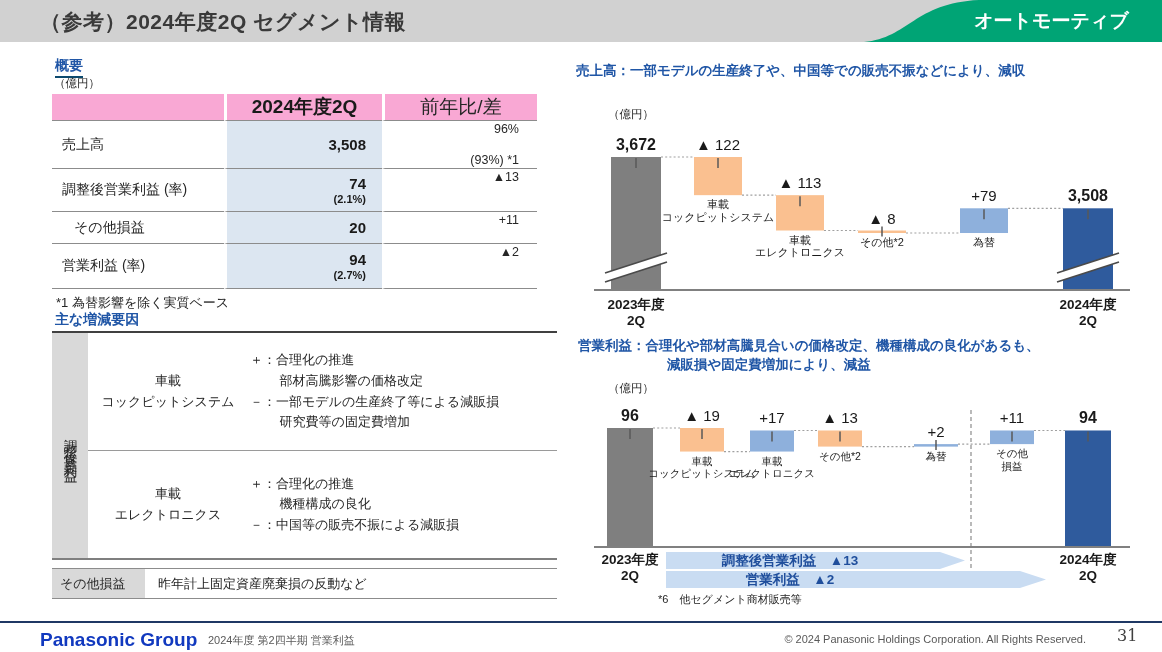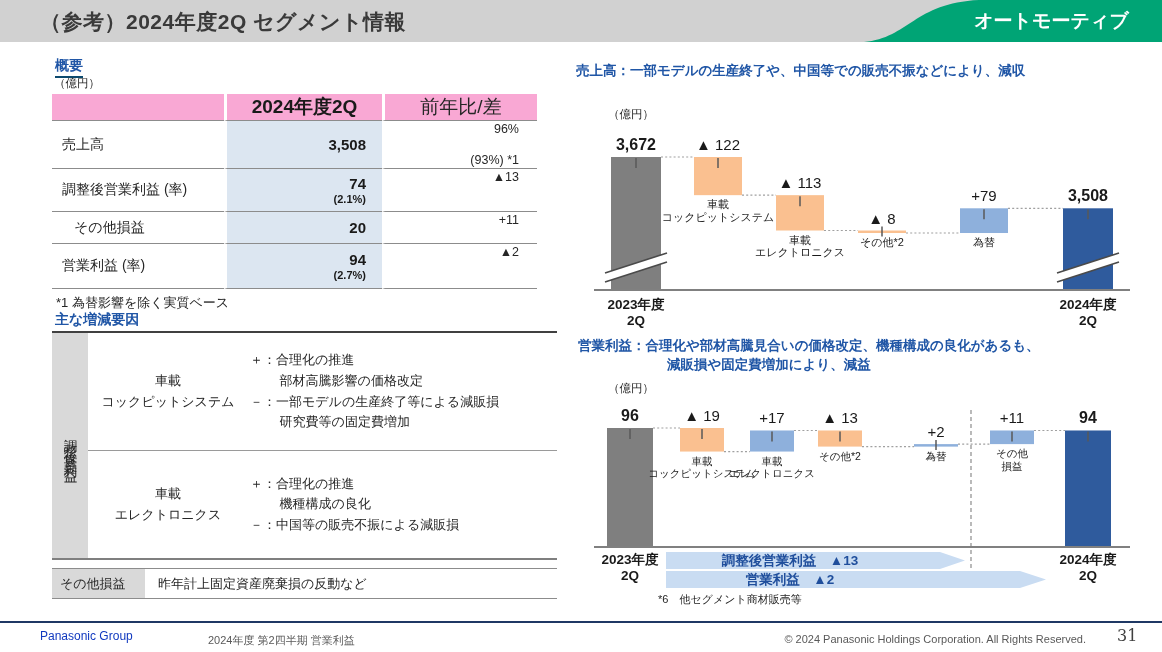--- a/index.html
+++ b/index.html
@@ -58,21 +58,21 @@
     grid-template-columns:96px 1fr;border-top:1px solid #8C8C8C;border-bottom:1px solid #8C8C8C;
     font-size:13px;color:#262626;box-sizing:border-box;}
   .ob-label{background:#D9D9D9;display:flex;align-items:center;padding-left:8px;border-right:3px solid #FFFFFF;}
   .ob-text{display:flex;align-items:center;padding-left:10px;}
   
   .wf-svg{position:absolute;overflow:visible;}
   #wf1{left:590px;top:120px;}
   #wf2{left:590px;top:396px;}
   
   #footer-divider{position:absolute;left:0;top:621px;width:1162px;height:2px;background:#1F3864;}
-  #footer-logo{position:absolute;left:40px;top:629px;font-size:12px;font-weight:normal;color:#1139BF;}
+  #footer-logo{position:absolute;left:40px;top:629px;font-size:19px;font-weight:bold;color:#1139BF;}
   #footer-center{position:absolute;left:208px;top:633px;font-size:11px;color:#595959;}
   #footer-copy{position:absolute;right:76px;top:633px;font-size:11px;color:#595959;}
   #footer-page{position:absolute;left:1117px;top:626px;font-size:16px;color:#3F3F3F;font-family:"DejaVu Serif","Liberation Serif",serif;}
 </style>
 </head>
 <body>
 
 <div id="header-band"></div>
 <div id="page-title">（参考）2024年度2Q  セグメント情報</div>
 <div id="badge">

